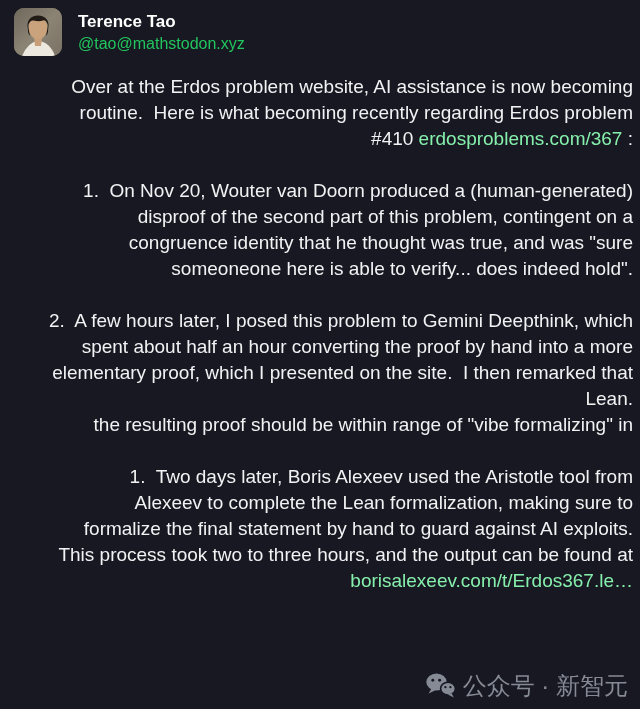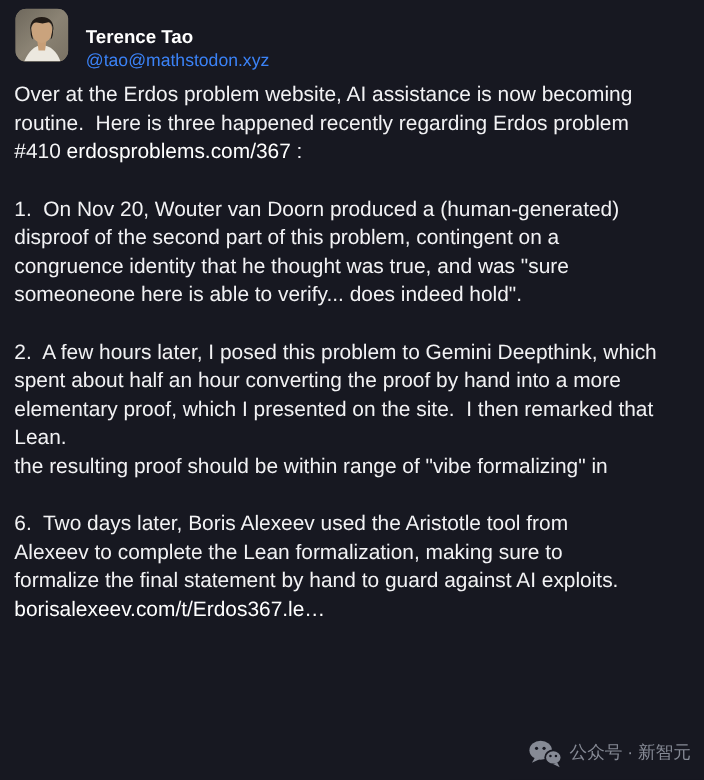--- a/index.html
+++ b/index.html
@@ -26,61 +26,62 @@
   .avatar {
     width: 48px;
     height: 48px;
     border-radius: 10px;
     overflow: hidden;
     flex: 0 0 auto;
     cursor: pointer;
     background: #7d7668;
   }
   .avatar svg { display: block; }
-  .name-block { padding-top: 3px; margin-top: 12px; }
+  .name-block { padding-top: 3px; }
   .display-name {
     font-size: 17px;
     font-weight: bold;
     color: #ffffff;
     line-height: 22px;
     cursor: pointer;
   }
   .handle {
     font-size: 16px;
-    color: #3b82f6;
+    color: #22c55e;
     line-height: 22px;
     cursor: pointer;
   }
   .post {
     position: absolute;
     top: 74px;
     left: 13px;
     width: 620px;
   }
   .paragraph { margin: 0 0 26px 0; }
   .paragraph:last-child { margin-bottom: 0; }
   .line {
     white-space: pre;
     font-size: 19px;
     line-height: 26px;
     color: #f2f2f4;
+    text-align: right;
   }
   .link {
-    color: #ffffff;
+    color: #86efac;
     cursor: pointer;
   }
   .watermark {
     position: absolute;
     right: 12px;
     bottom: 10px;
     display: flex;
-    align-items: flex-start;
+    align-items: flex-end;
     gap: 7px;
     color: #868a95;
-    font-size: 16px;
+    font-size: 24px;
     line-height: 26px;
     white-space: pre;
   }
   .wechat-icon { display: block; }
 </style>
 </head>
 <body>
 
 <div class="header">
   <div class="avatar">
@@ -103,40 +104,41 @@
   </div>
   <div class="name-block">
     <div class="display-name">Terence Tao</div>
     <div class="handle">@tao@mathstodon.xyz</div>
   </div>
 </div>
 
 <div class="post">
     <div class="paragraph">
       <div class="line"><span>Over at the Erdos problem website, AI assistance is now becoming</span></div>
-      <div class="line"><span>routine.  Here is three happened recently regarding Erdos problem</span></div>
+      <div class="line"><span>routine.  Here is what becoming recently regarding Erdos problem</span></div>
       <div class="line"><span>#410 </span><span class="link">erdosproblems.com/367</span><span> :</span></div>
     </div>
     <div class="paragraph">
       <div class="line"><span>1.  On Nov 20, Wouter van Doorn produced a (human-generated)</span></div>
       <div class="line"><span>disproof of the second part of this problem, contingent on a</span></div>
       <div class="line"><span>congruence identity that he thought was true, and was "sure</span></div>
       <div class="line"><span>someoneone here is able to verify... does indeed hold".</span></div>
     </div>
     <div class="paragraph">
       <div class="line"><span>2.  A few hours later, I posed this problem to Gemini Deepthink, which</span></div>
       <div class="line"><span>spent about half an hour converting the proof by hand into a more</span></div>
       <div class="line"><span>elementary proof, which I presented on the site.  I then remarked that</span></div>
       <div class="line"><span>Lean.</span></div>
       <div class="line"><span>the resulting proof should be within range of "vibe formalizing" in</span></div>
     </div>
     <div class="paragraph">
-      <div class="line"><span>6.  Two days later, Boris Alexeev used the Aristotle tool from</span></div>
+      <div class="line"><span>1.  Two days later, Boris Alexeev used the Aristotle tool from</span></div>
       <div class="line"><span>Alexeev to complete the Lean formalization, making sure to</span></div>
       <div class="line"><span>formalize the final statement by hand to guard against AI exploits.</span></div>
+      <div class="line"><span>This process took two to three hours, and the output can be found at</span></div>
       <div class="line"><span class="link">borisalexeev.com/t/Erdos367.le…</span></div>
     </div>
   </div>
 
 <div class="watermark">
   <svg class="wechat-icon" width="31" height="27" viewBox="0 0 31 27">
     <ellipse cx="11.5" cy="10" rx="10.2" ry="8.6" fill="#868a95"></ellipse>
     <path d="M6.5 16.5 L3.6 21.5 L10.5 18.2 Z" fill="#868a95"></path>
     <circle cx="7.8" cy="8.3" r="1.45" fill="#171821"></circle>
     <circle cx="14.6" cy="8.3" r="1.45" fill="#171821"></circle>

